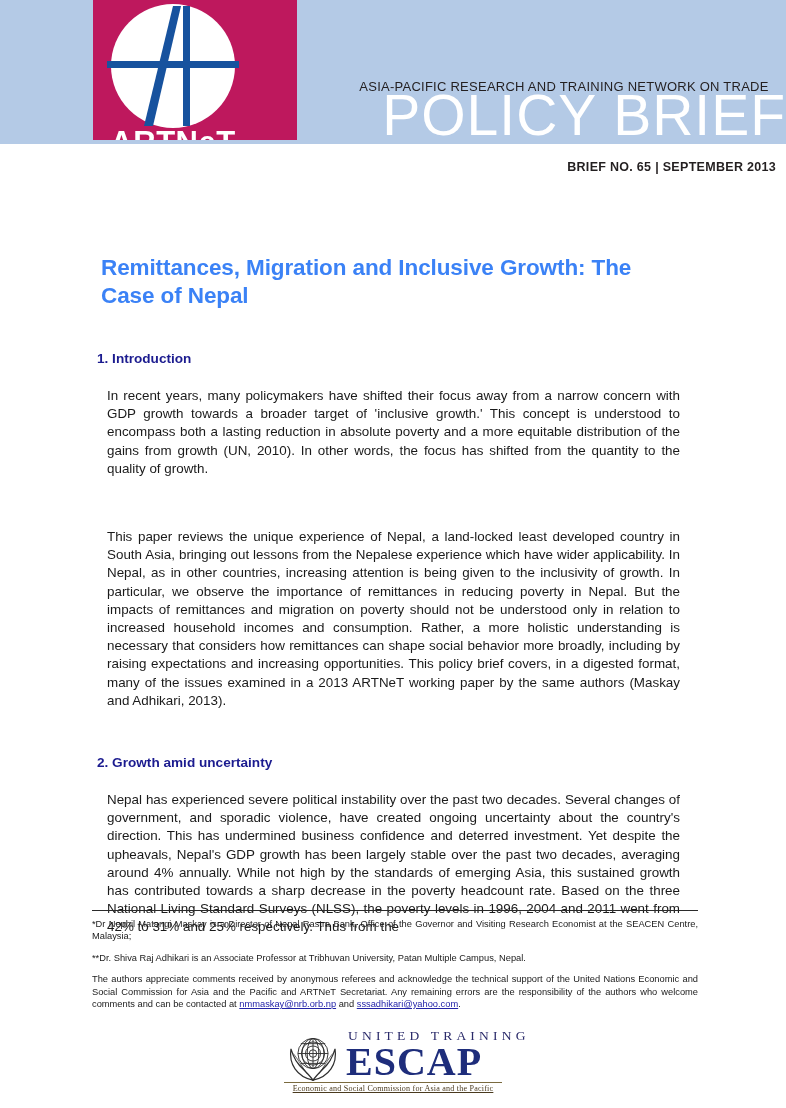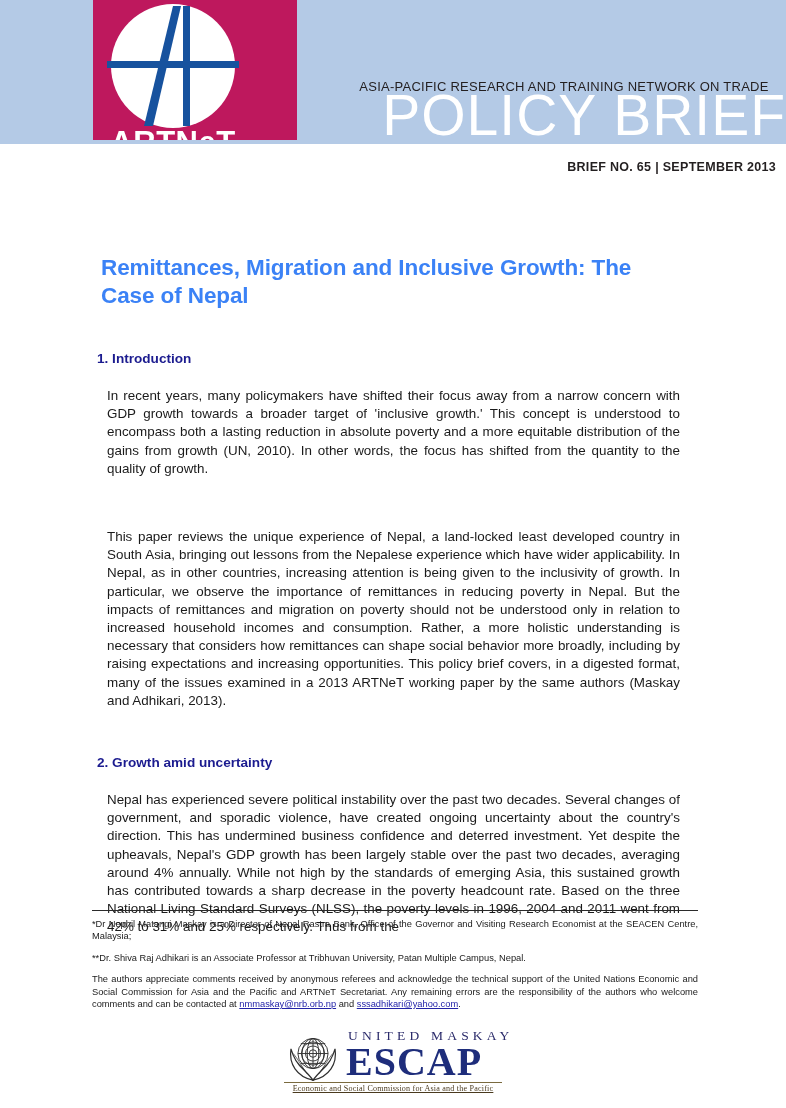--- a/index.html
+++ b/index.html
@@ -314,17 +314,17 @@
       <path d="M50 90 C 22 84, 8 62, 12 36 C 16 50, 22 62, 34 72 C 40 78, 46 84, 50 90 Z"></path>
       <path d="M50 90 C 78 84, 92 62, 88 36 C 84 50, 78 62, 66 72 C 60 78, 54 84, 50 90 Z"></path>
     </g>
     <g stroke="#2f2f2f" stroke-width="1.2" fill="none">
       <path d="M16 44 C 24 54, 30 64, 36 74"></path>
       <path d="M84 44 C 76 54, 70 64, 64 74"></path>
       <path d="M20 56 C 28 63, 34 70, 40 79"></path>
       <path d="M80 56 C 72 63, 66 70, 60 79"></path>
     </g>
   </svg>
-  <div class="escap-un">UNITED MASKAY</div>
+  <div class="escap-un">UNITED TRAINING</div>
   <div class="escap-name">ESCAP</div>
   <div class="escap-rule"></div>
   <div class="escap-tag">Economic and Social Commission for Asia and the Pacific</div>
 </div>
 
 </body></html>

